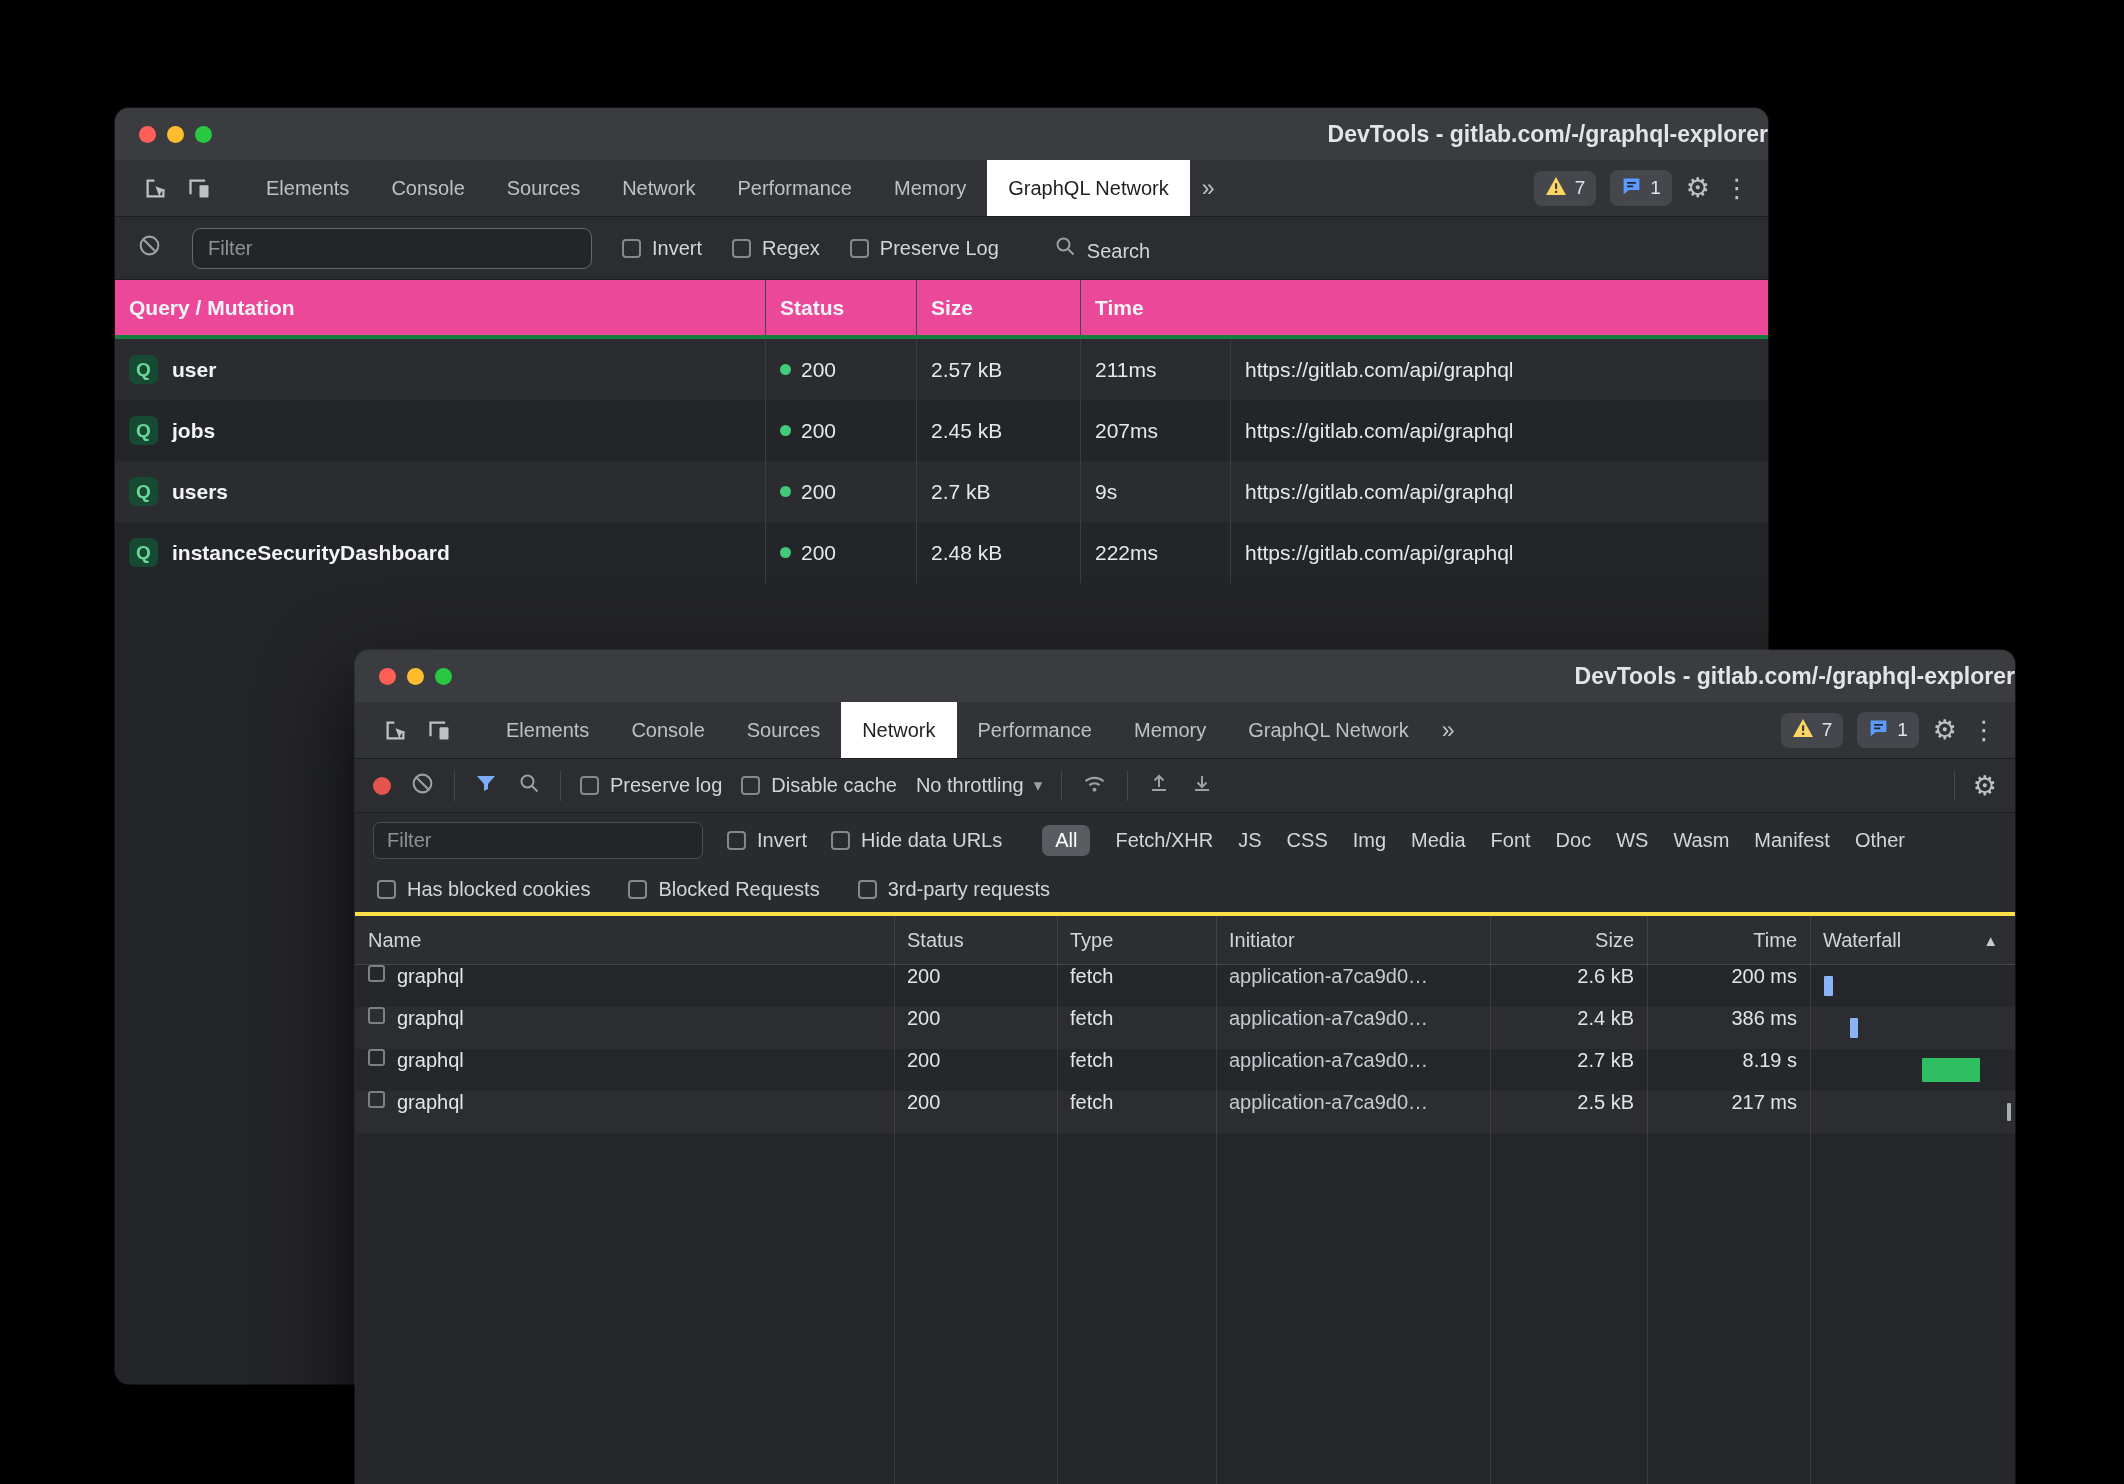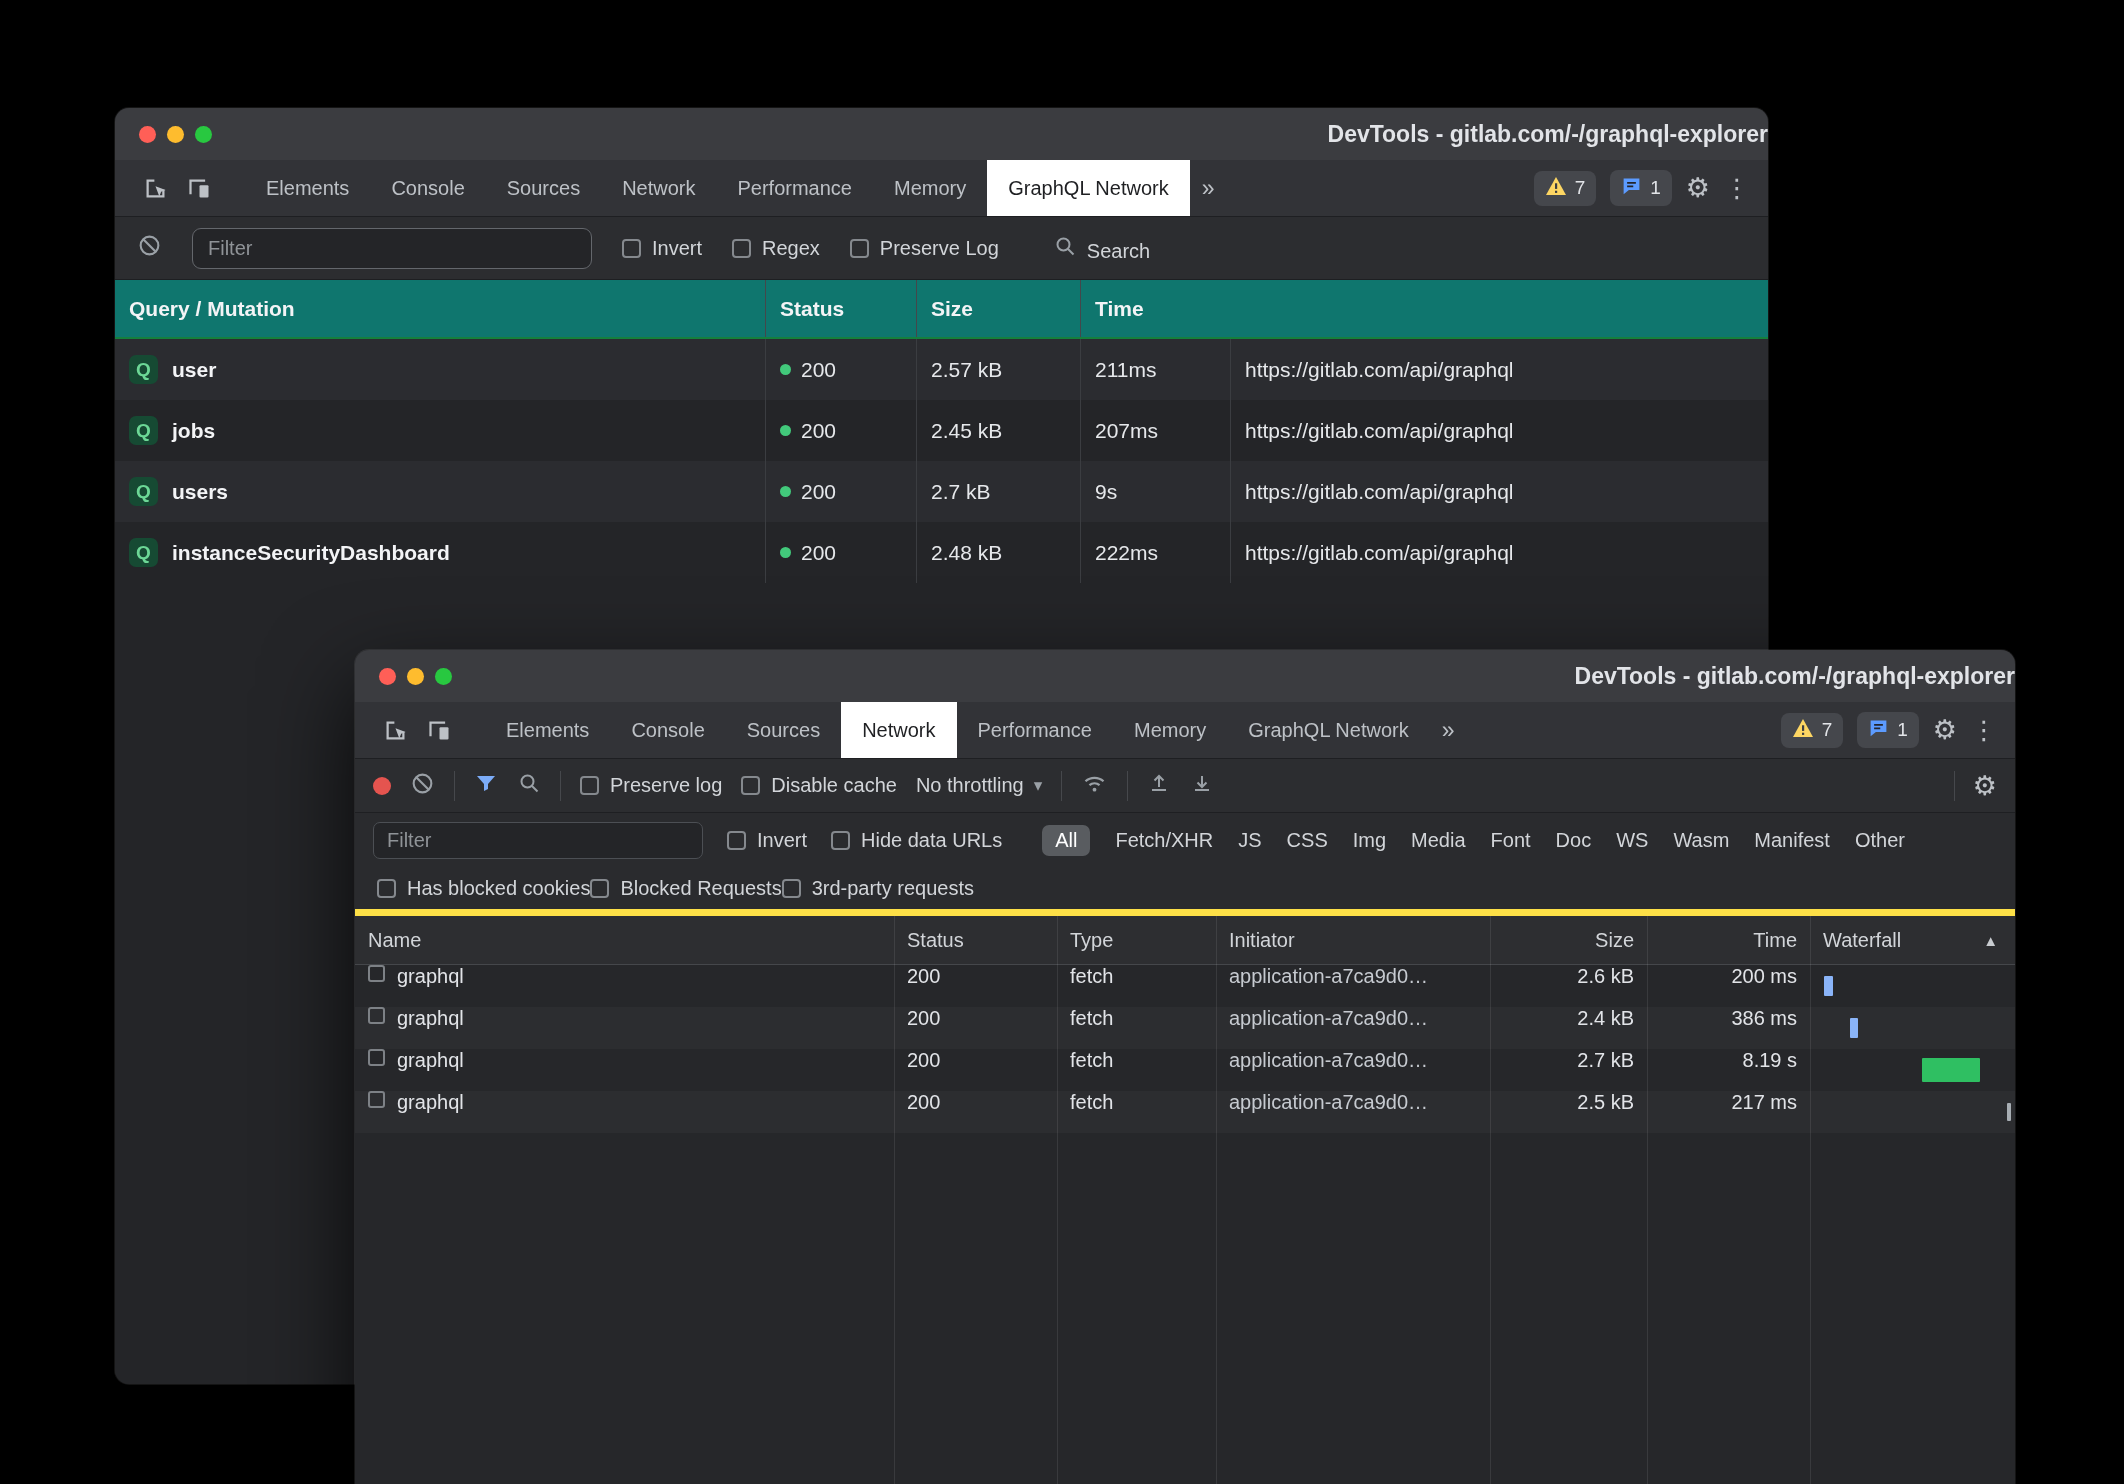--- a/index.html
+++ b/index.html
@@ -41,22 +41,22 @@
     border-bottom:1px solid #1e1f22;color:#d2d5d9;font-size:20px;flex:0 0 auto}
   .finput{width:400px;height:41px;background:#242528;border:1px solid #64676c;border-radius:9px;
     color:#e8eaed;font-size:20px;padding:0 15px;outline:none;font-family:inherit}
   .finput::placeholder{color:#8f9397}
   .chk{width:19px;height:19px;border:2px solid #85898e;border-radius:4px;background:transparent;flex:0 0 auto}
   .citem{display:flex;align-items:center;gap:11px;white-space:nowrap}
   .searchgrp{display:flex;align-items:flex-end;gap:10px;margin-left:24px}
 
   
   .qgrid{grid-template-columns:650px 151px 164px 150px 1fr}
-  .qhead{display:grid;height:59px;background:#0f766e;color:#f3f4f6;font-weight:700;font-size:21px;
-    border-bottom:2px solid #15803d;flex:0 0 auto}
+  .qhead{display:grid;height:59px;background:#ec4899;color:#f3f4f6;font-weight:700;font-size:21px;
+    border-bottom:4px solid #15803d;flex:0 0 auto}
   .qhead .hc{display:flex;align-items:center;padding:0 14px;border-left:1px solid #45474b;white-space:nowrap}
   .qhead .hc:first-child{border-left:none}
   .qrow{display:grid;height:61px;font-size:21px;color:#e6e8eb;flex:0 0 auto}
   .qrow:nth-child(odd){background:#2b2c30}
   .qrow .cell{display:flex;align-items:center;padding:0 14px;border-left:1px solid #3b3d41;
     overflow:hidden;white-space:nowrap}
   .qrow .cell:first-child{border-left:none}
   .qbadge{width:29px;height:29px;border-radius:7px;background:#164a33;color:#6cd796;font-weight:700;
     font-size:19px;display:flex;align-items:center;justify-content:center;margin-right:14px;flex:0 0 auto}
   .qname{font-weight:700;color:#f3f4f6}
@@ -74,22 +74,22 @@
 
   
   .frowA{height:54px;background:#2a2b2e;display:flex;align-items:center;gap:24px;padding:0 18px;
     color:#d2d5d9;font-size:20px;flex:0 0 auto}
   .finput2{width:330px;height:37px;background:#242528;border:1px solid #4c4f54;border-radius:7px;
     color:#e8eaed;font-size:20px;padding:0 13px;outline:none;font-family:inherit}
   .finput2::placeholder{color:#8f9397}
   .pills{display:flex;align-items:center;gap:25px;margin-left:16px}
   .pill{white-space:nowrap}
   .pill.sel{background:#595c60;color:#fff;border-radius:7px;padding:4px 13px}
-  .frowB{height:49px;background:#2a2b2e;display:flex;align-items:center;padding:0 22px;
-    color:#d2d5d9;font-size:20px;border-bottom:7px solid #fde047;flex:0 0 auto}
+  .frowB{height:49px;background:#2a2b2e;display:flex;align-items:center;gap:38px;padding:0 22px;
+    color:#d2d5d9;font-size:20px;border-bottom:4px solid #fde047;flex:0 0 auto}
 
   
   .ntable{position:relative;flex:1;display:flex;flex-direction:column;background:#26272a}
   .ngrid{grid-template-columns:539px 163px 159px 274px 157px 163px 1fr}
   .nhead{display:grid;height:49px;background:#2d2e31;color:#d2d5d9;font-size:20px;
     border-bottom:1px solid #45474b;flex:0 0 auto}
   .nhead .hc{display:flex;align-items:center;padding:0 13px;white-space:nowrap}
   .hc.right,.cell.right{justify-content:flex-end}
   .nrow{display:grid;height:42px;font-size:20px;color:#e2e4e8;flex:0 0 auto}
   .nrow:nth-child(odd){background:#2c2d30}

